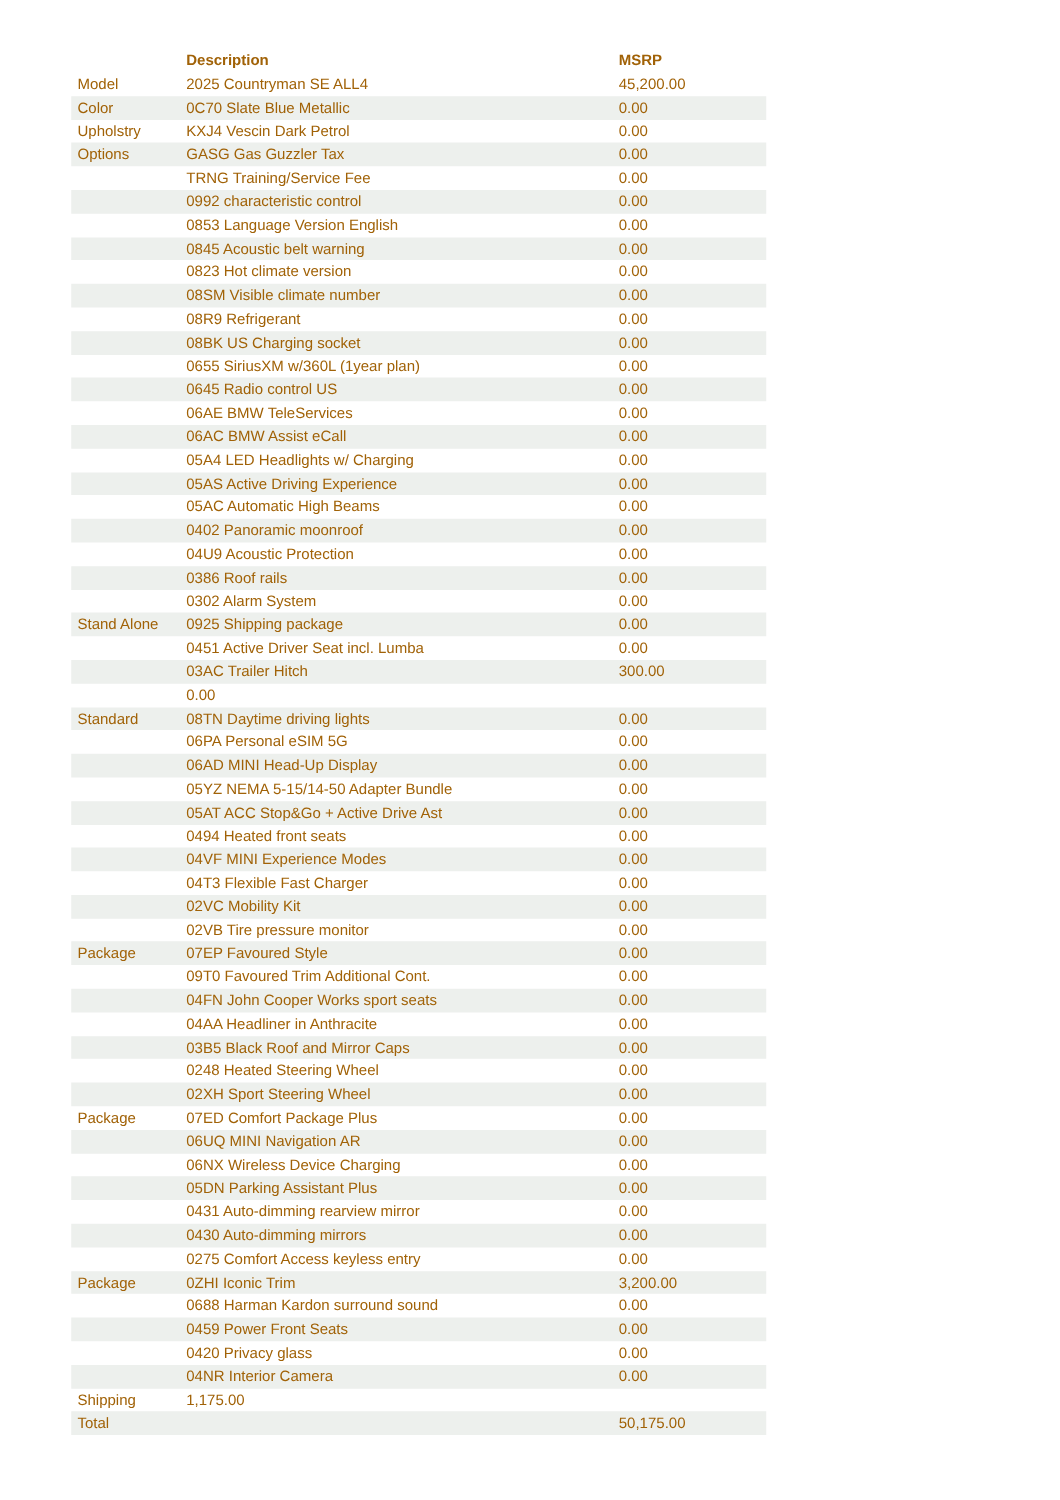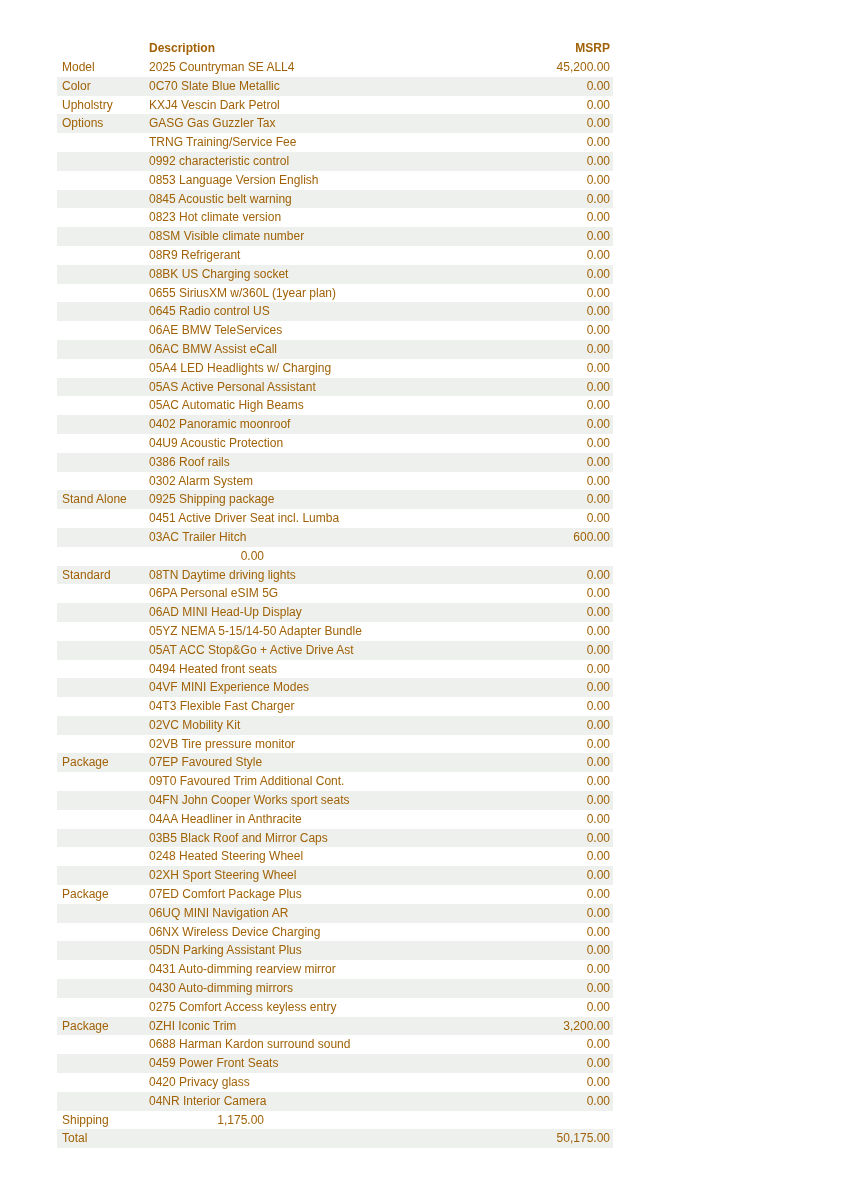--- a/index.html
+++ b/index.html
@@ -40,21 +40,21 @@
     white-space: nowrap;
     overflow: hidden;
   }
   .c-desc {
     flex: 1;
     white-space: nowrap;
     overflow: hidden;
   }
   .c-msrp {
     width: 118px;
-    text-align: right;
+    text-align: left;
     padding-right: 3px;
     box-sizing: border-box;
     white-space: nowrap;
   }
 </style>
 </head>
 <body>
 
 <div class="sheet">
   <div class="price-table">
@@ -144,21 +144,21 @@
           <div class="c-desc">06AC BMW Assist eCall</div>
           <div class="c-msrp">0.00</div>
         </div>
         <div class="row">
           <div class="c-cat"></div>
           <div class="c-desc">05A4 LED Headlights w/ Charging</div>
           <div class="c-msrp">0.00</div>
         </div>
         <div class="row">
           <div class="c-cat"></div>
-          <div class="c-desc">05AS Active Personal Assistant</div>
+          <div class="c-desc">05AS Active Driving Experience</div>
           <div class="c-msrp">0.00</div>
         </div>
         <div class="row">
           <div class="c-cat"></div>
           <div class="c-desc">05AC Automatic High Beams</div>
           <div class="c-msrp">0.00</div>
         </div>
         <div class="row">
           <div class="c-cat"></div>
           <div class="c-desc">0402 Panoramic moonroof</div>
@@ -185,21 +185,21 @@
           <div class="c-msrp">0.00</div>
         </div>
         <div class="row">
           <div class="c-cat"></div>
           <div class="c-desc">0451 Active Driver Seat incl. Lumba</div>
           <div class="c-msrp">0.00</div>
         </div>
         <div class="row">
           <div class="c-cat"></div>
           <div class="c-desc">03AC Trailer Hitch</div>
-          <div class="c-msrp">600.00</div>
+          <div class="c-msrp">300.00</div>
         </div>
         <div class="row">
           <div class="c-cat"></div>
           <div class="c-msrp">0.00</div>
         </div>
         <div class="row">
           <div class="c-cat">Standard</div>
           <div class="c-desc">08TN Daytime driving lights</div>
           <div class="c-msrp">0.00</div>
         </div>

